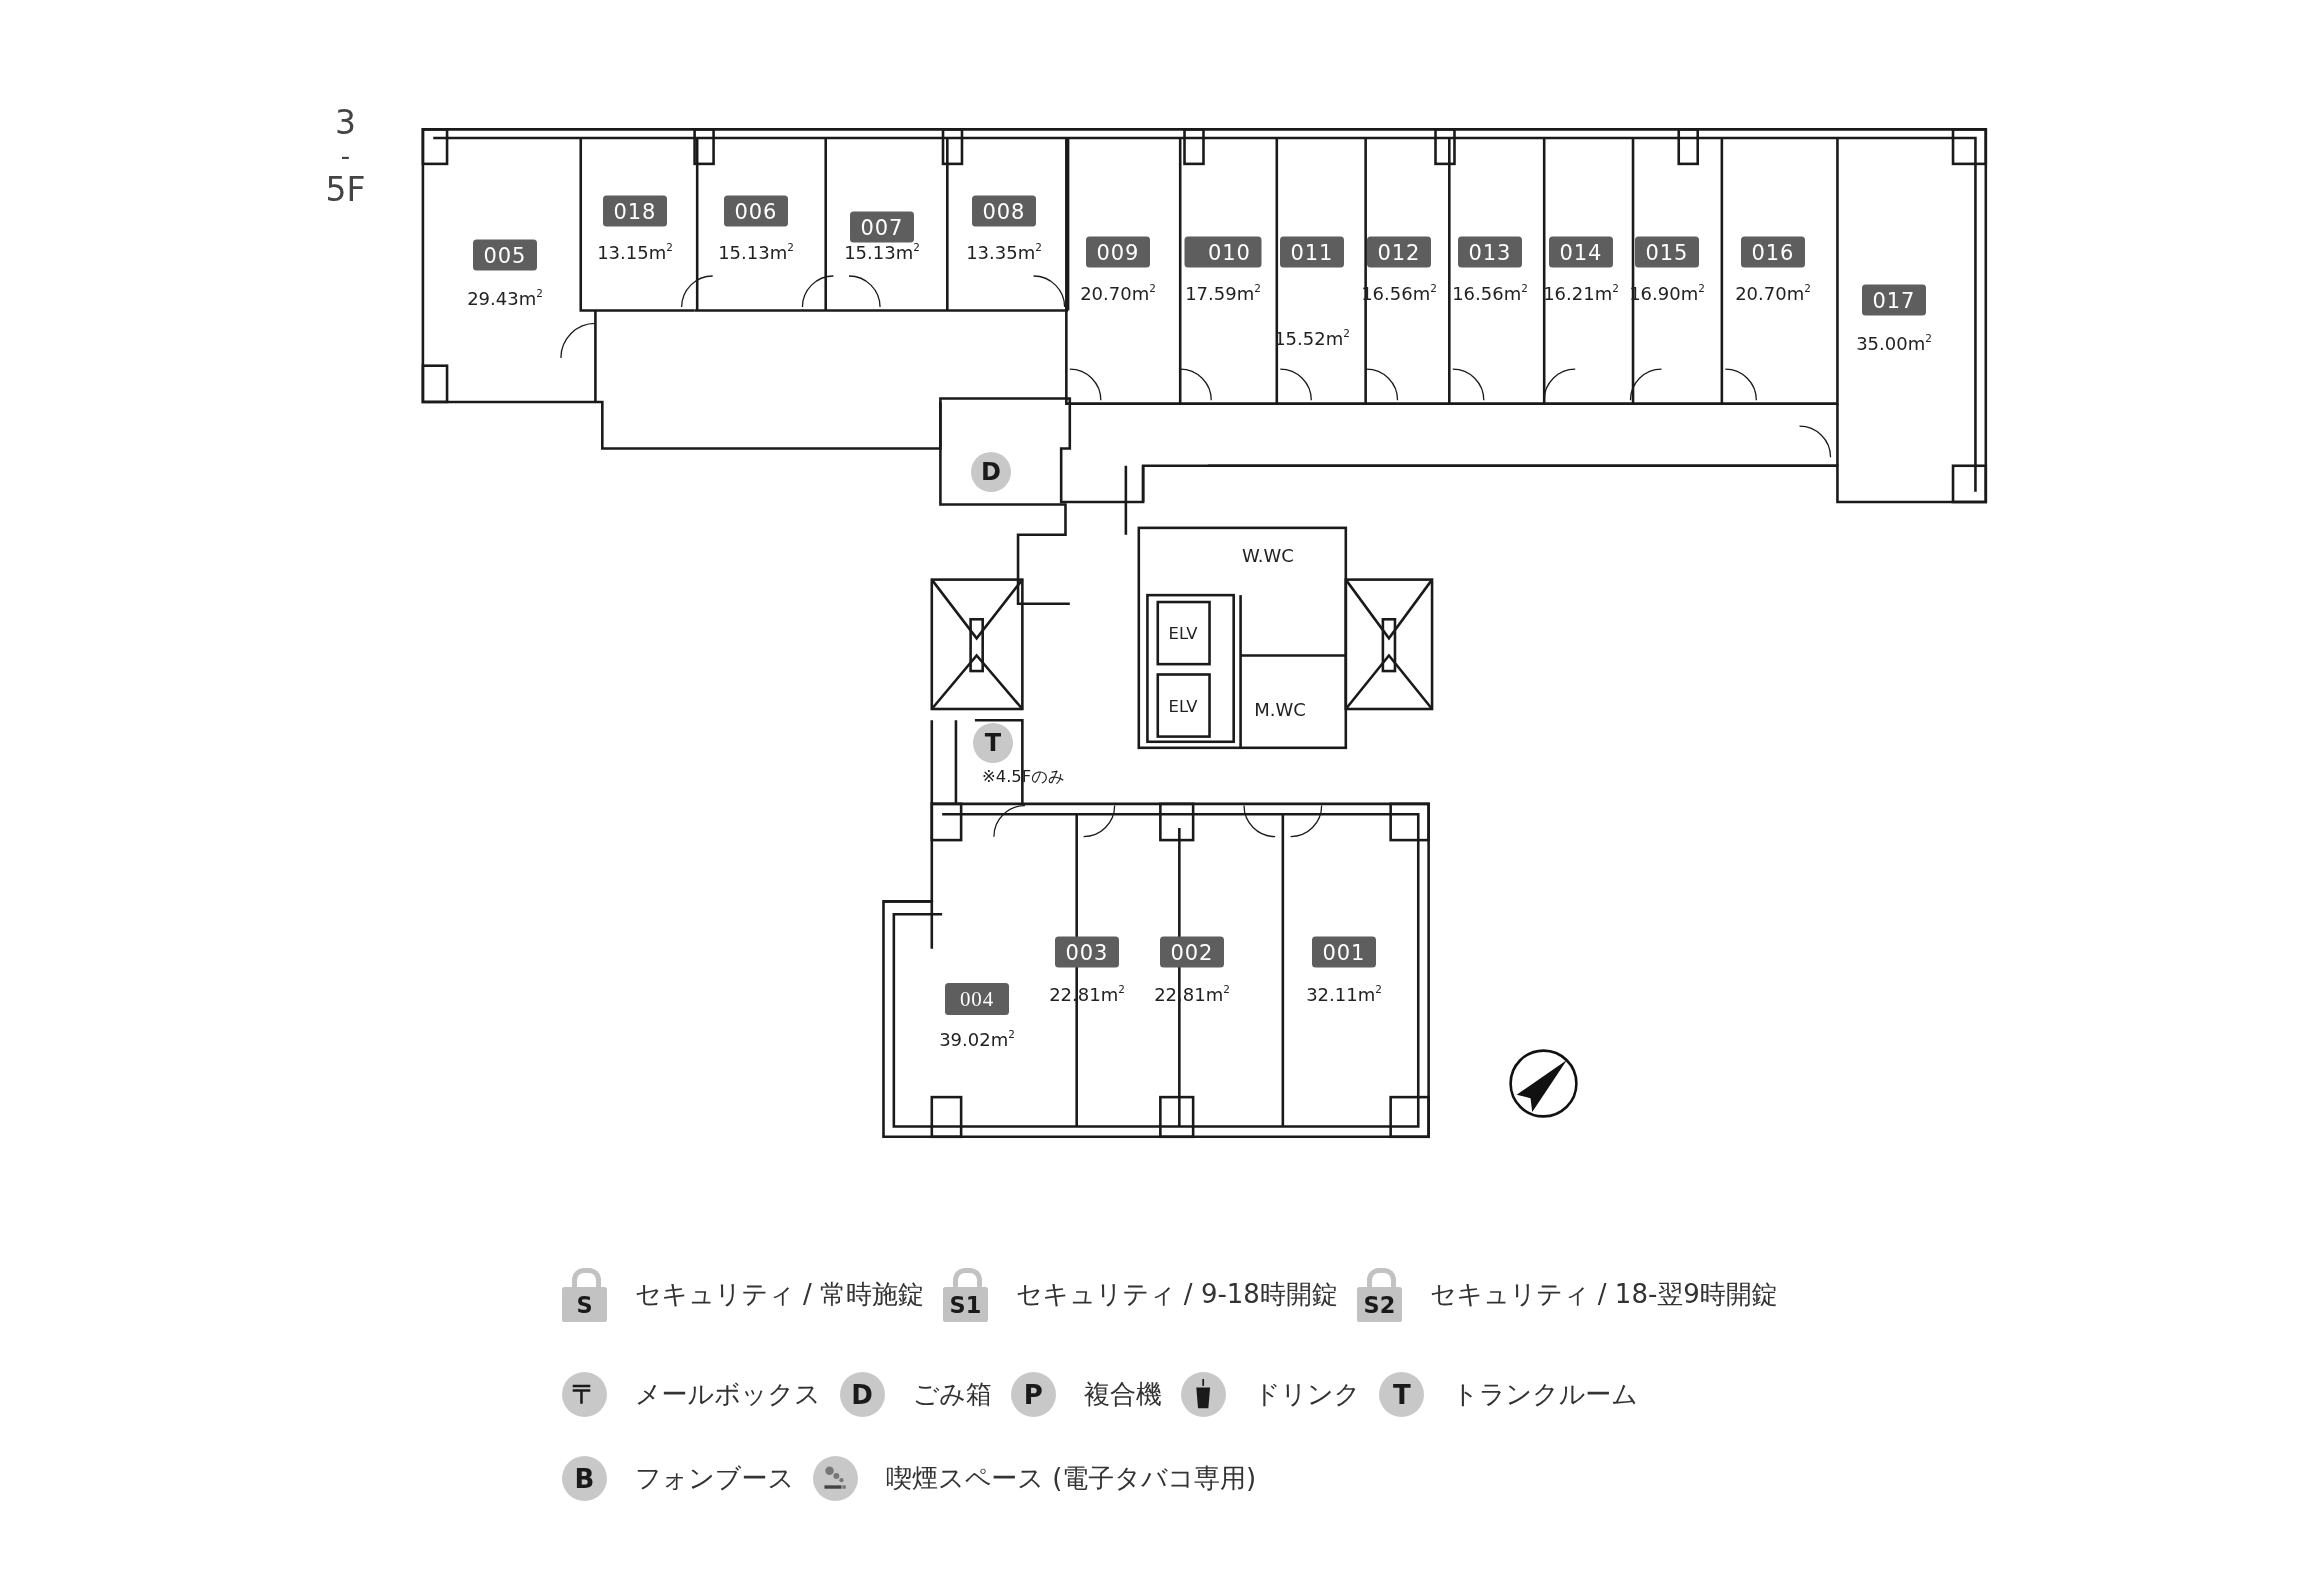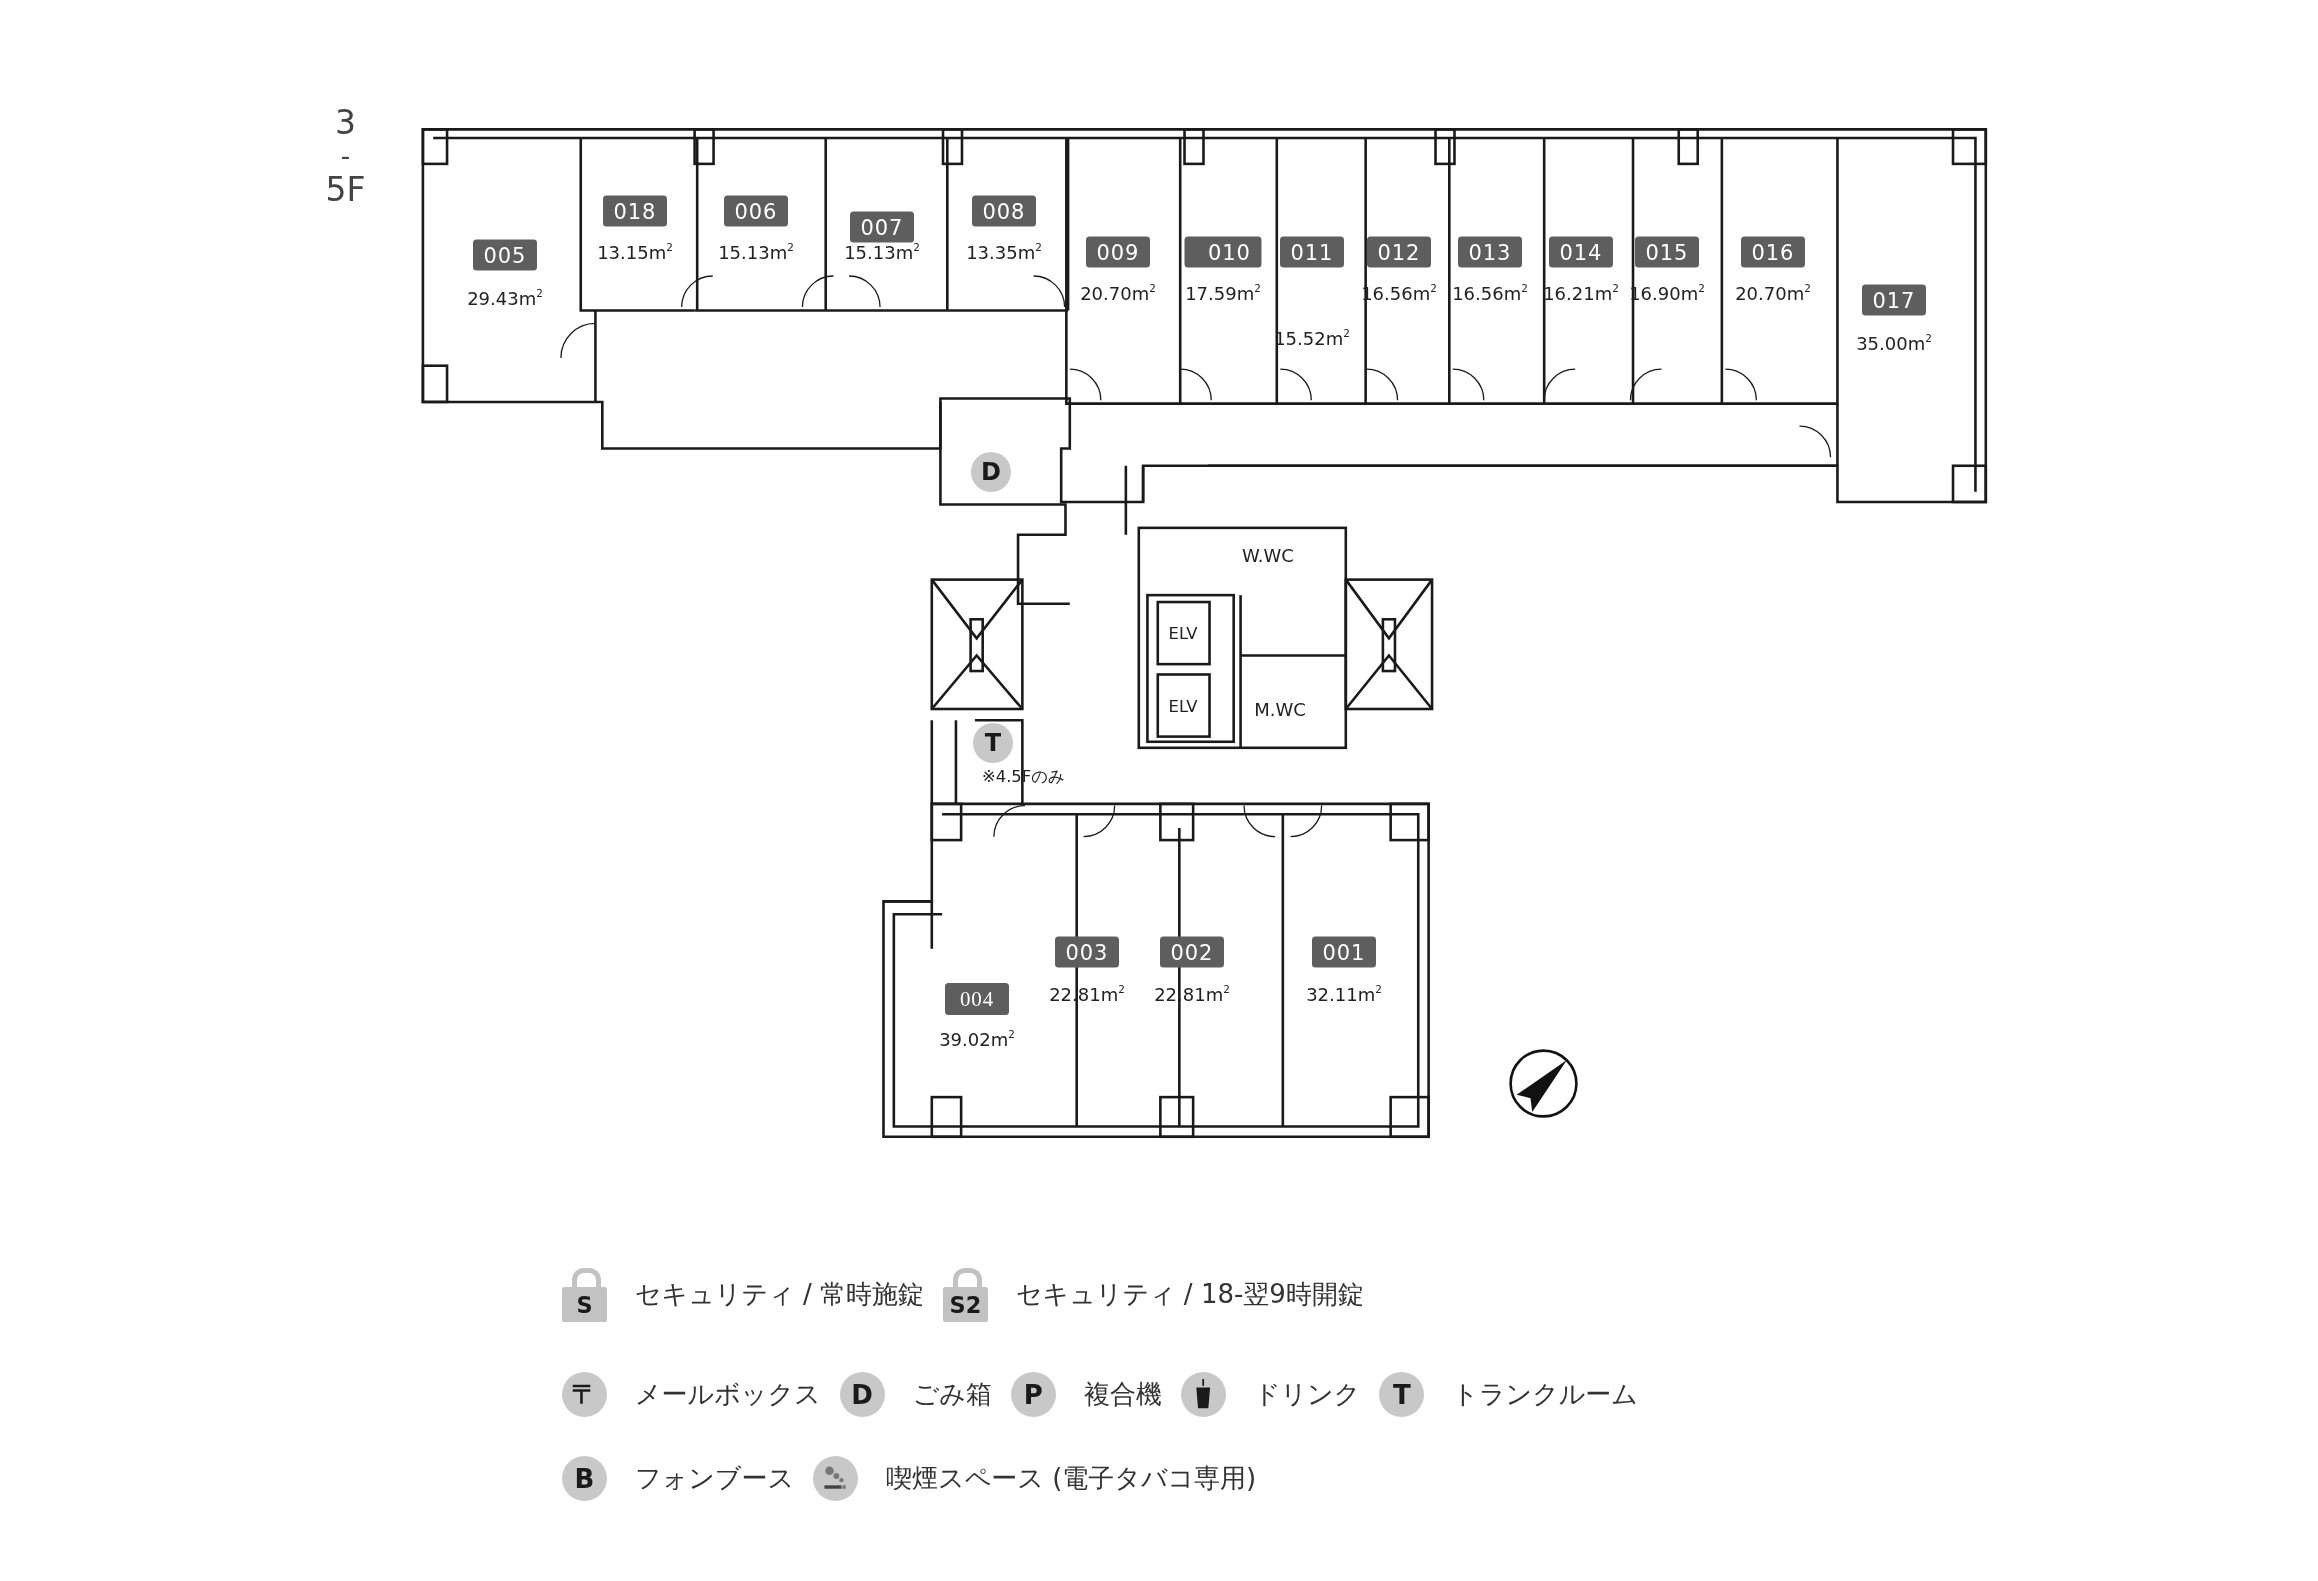--- a/index.html
+++ b/index.html
@@ -199,20 +199,27 @@
       <div class="legend-item">
         <div class="lock">
           <div class="shackle"></div>
           <div class="body">S</div>
         </div>
         <span class="legend-text">セキュリティ / 常時施錠</span>
       </div>
       <div class="legend-item">
         <div class="lock">
           <div class="shackle"></div>
+          <div class="body">S1</div>
+        </div>
+        <span class="legend-text">セキュリティ / 9-18時開錠</span>
+      </div>
+      <div class="legend-item">
+        <div class="lock">
+          <div class="shackle"></div>
           <div class="body">S2</div>
         </div>
         <span class="legend-text">セキュリティ / 18-翌9時開錠</span>
       </div>
     </div>
   <div class="legend-row" id="legend-row2" style="top:104px;">
       <div class="legend-item">
         <div class="circle-icon">〒</div>
         <span class="legend-text">メールボックス</span>
       </div>

